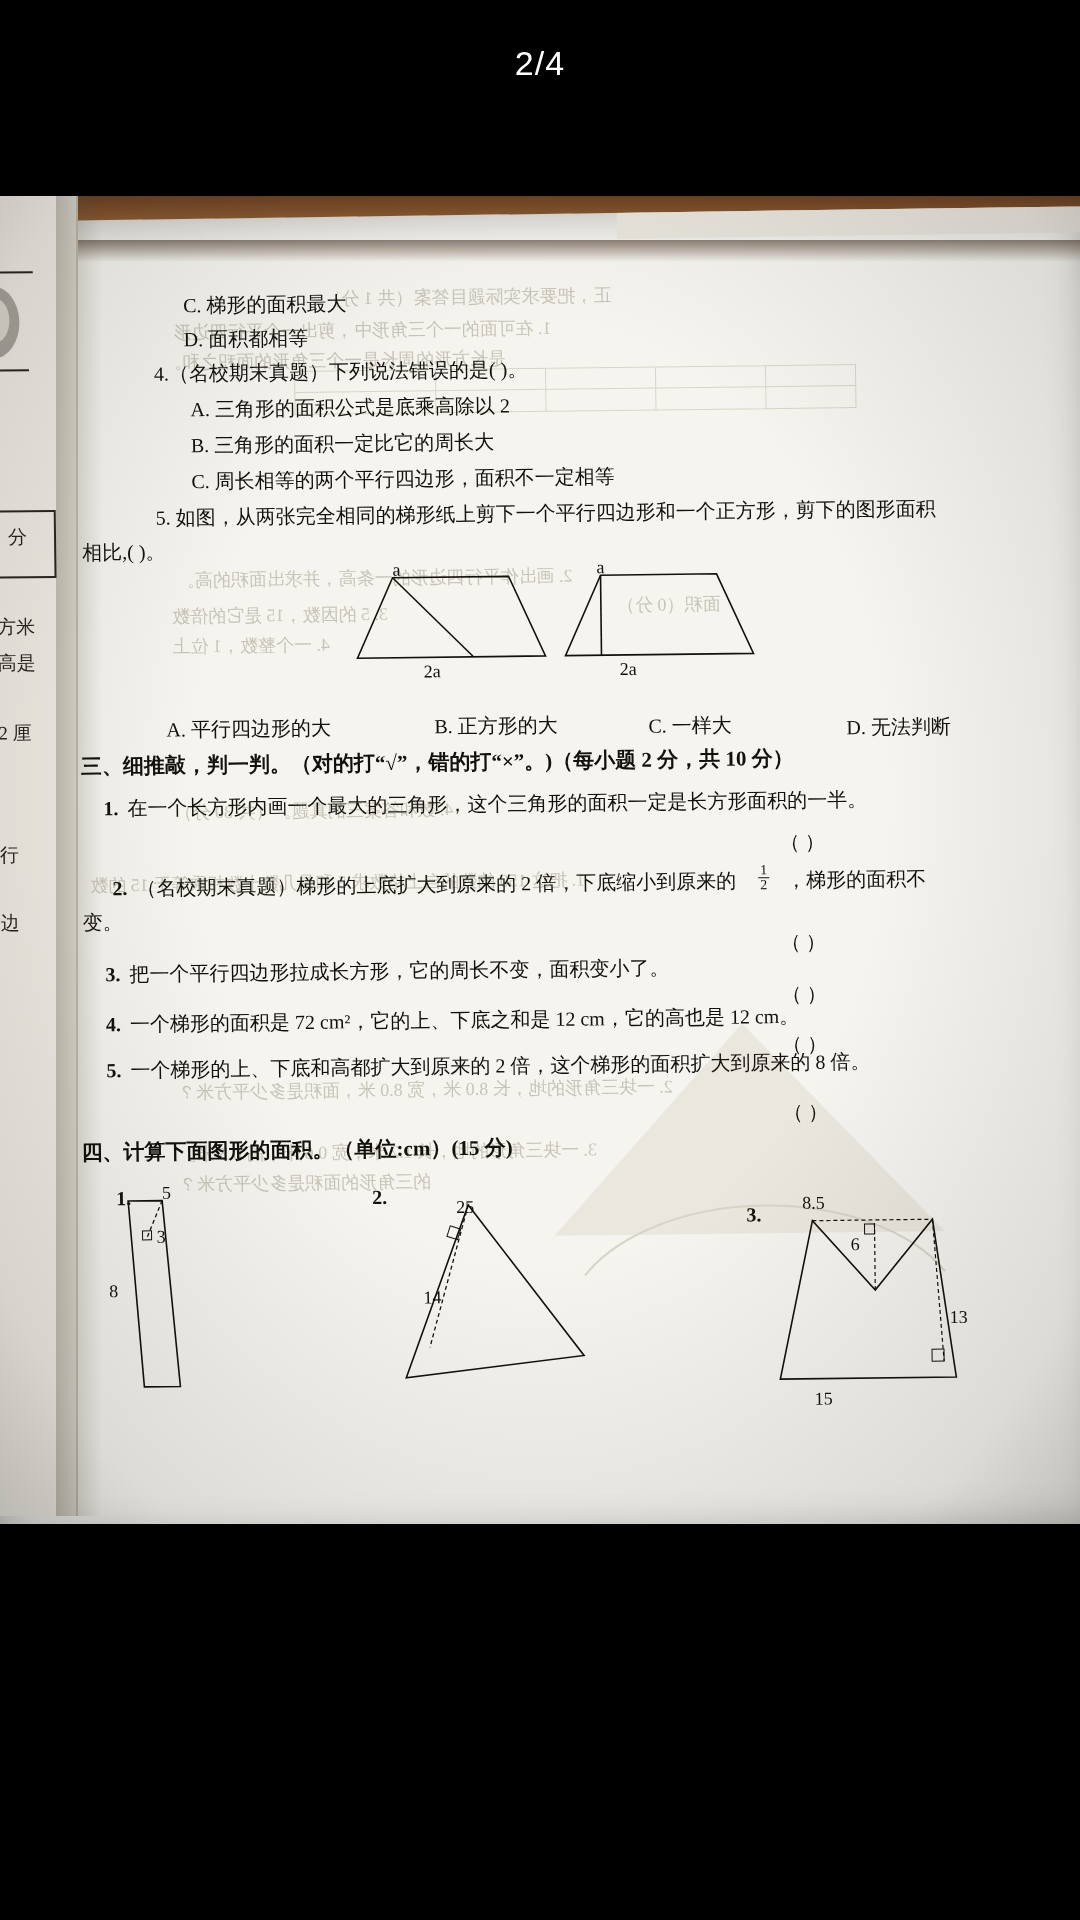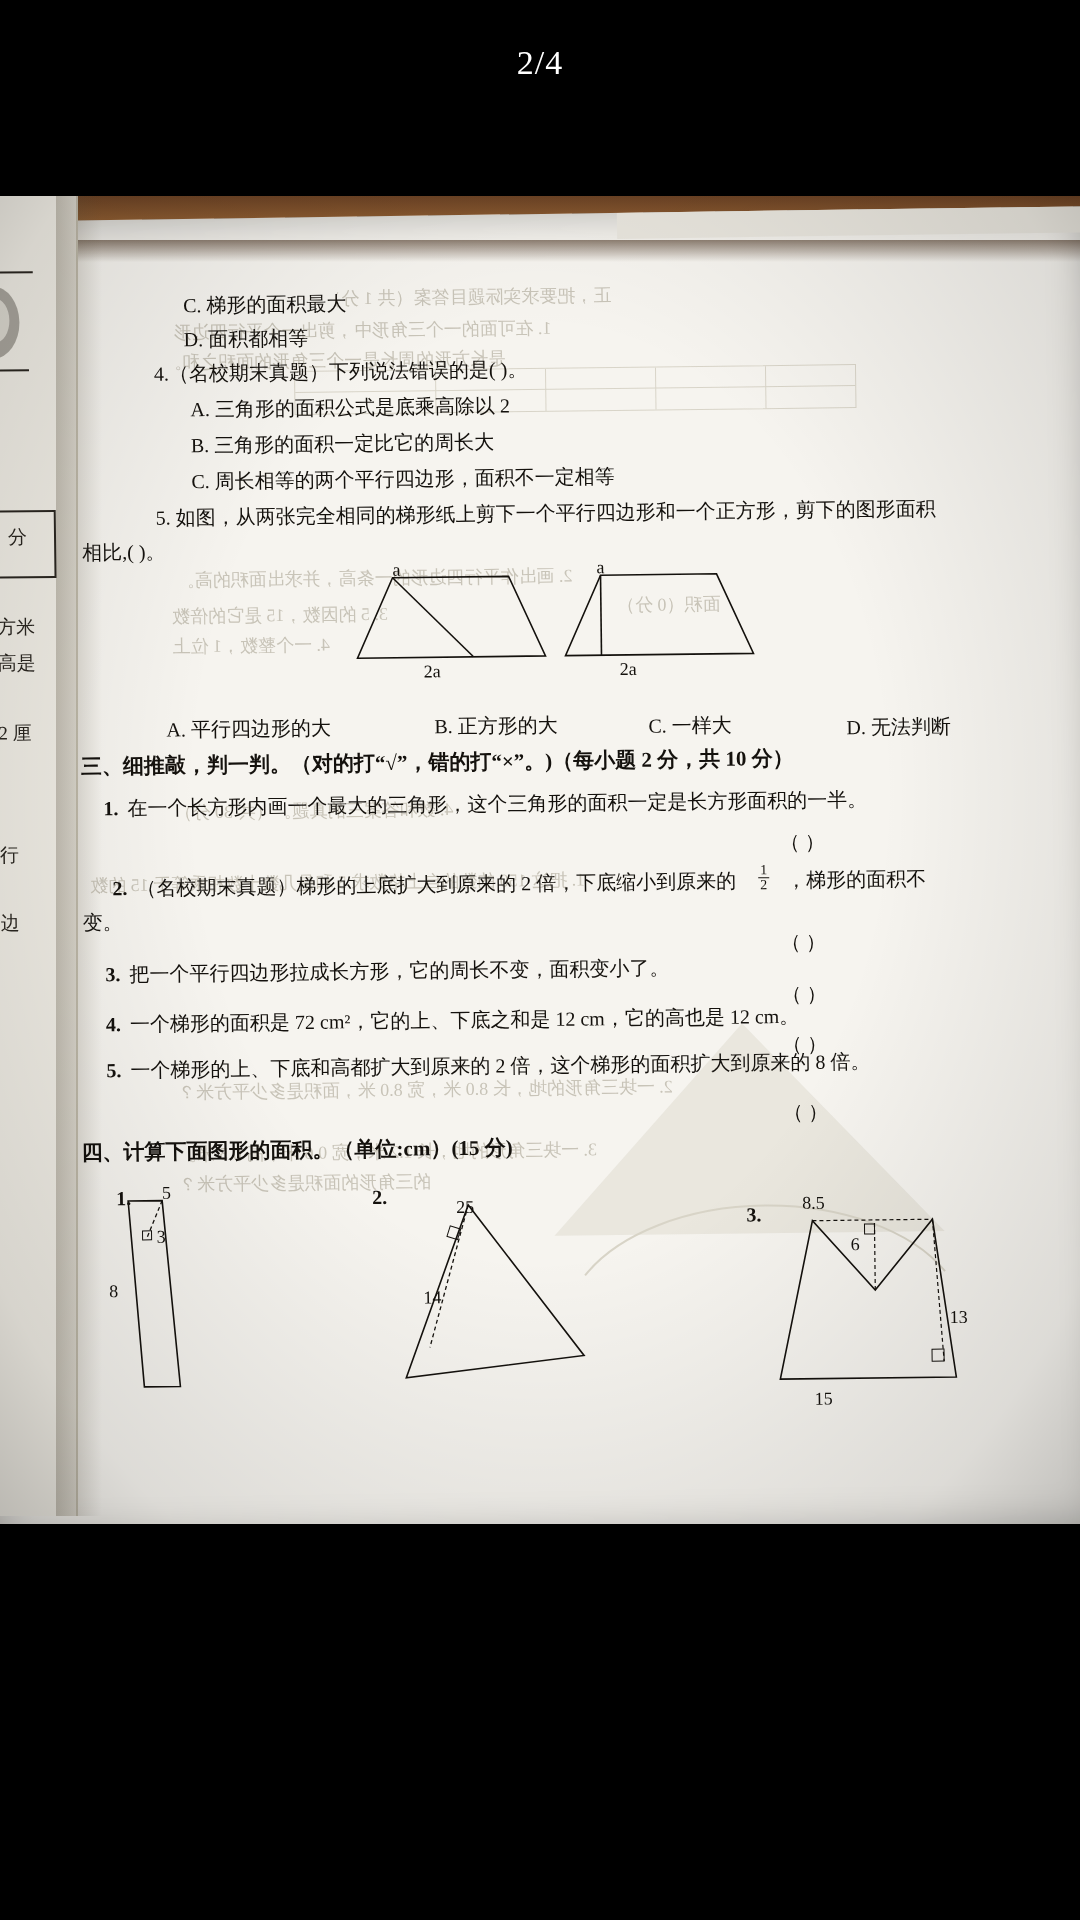--- a/index.html
+++ b/index.html
@@ -15,21 +15,21 @@
     font-family: "Liberation Serif", serif;
   }
   .page-indicator {
     position: absolute;
     top: 44px;
     left: 0;
     width: 100%;
     text-align: center;
     color: #ffffff;
     font-size: 34px;
-    font-family: Liberation Serif, serif;
+    font-family: Liberation Sans, sans-serif;
     letter-spacing: 1px;
   }
   .photo {
     position: absolute;
     top: 196px;
     left: 0;
     width: 1080px;
     height: 1328px;
     overflow: hidden;
     background: #ffffff;

